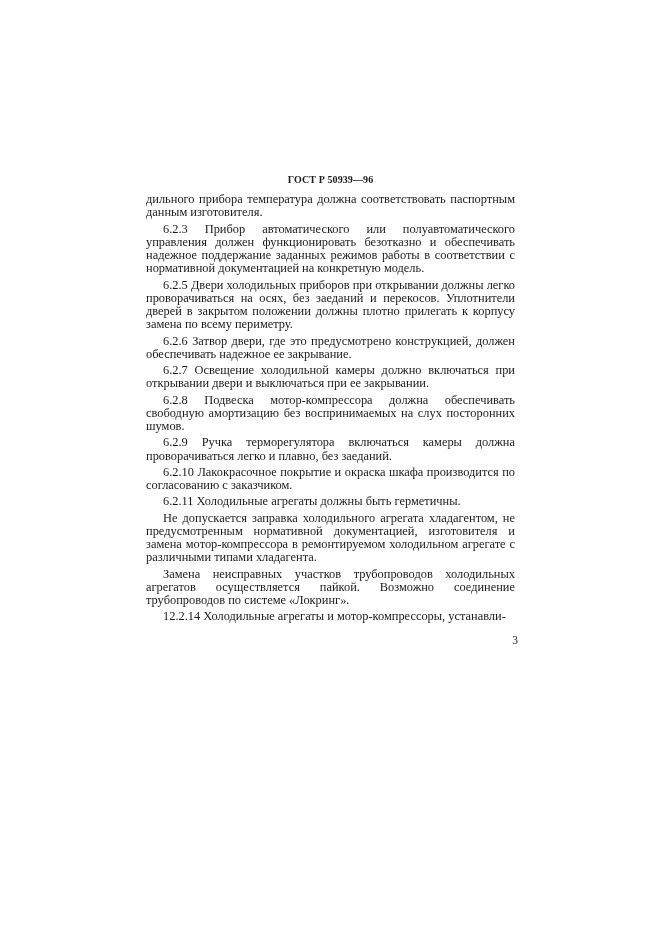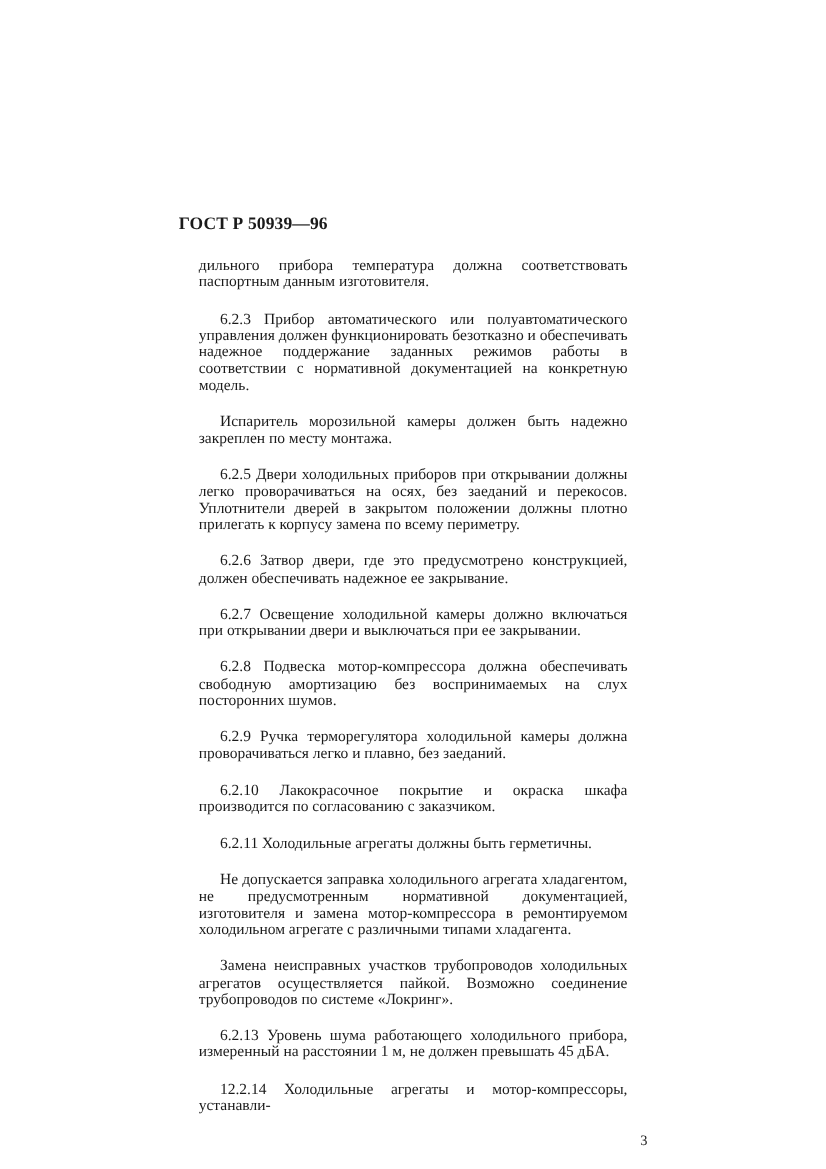--- a/index.html
+++ b/index.html
@@ -3,42 +3,40 @@
 <meta charset="utf-8">
 <style>
   html, body { margin: 0; padding: 0; background: #ffffff; }
   body { width: 661px; height: 935px; position: relative; overflow: hidden; }
   .page {
     position: absolute; left: 143px; top: 170px; width: 375px;
     font-family: "Liberation Serif", "DejaVu Serif", serif;
     color: #1a1a1a; font-size: 12.4px; line-height: 13.25px;
   }
   .header {
-    text-align: left; font-weight: bold; font-size: 14px;
+    text-align: center; font-weight: bold; font-size: 10px;
     height: 20px; line-height: 20px; letter-spacing: 0.1px;
   }
-  .para { margin: 16px; text-align: justify; text-align-last: left; }
+  .para { margin: 3px; text-align: justify; text-align-last: left; }
   .para.indent { text-indent: 17px; }
   .pagenum { text-align: right; margin-top: 10px; font-size: 11.5px; }
 </style>
 </head>
 <body>
 
 <div class="page">
   <div class="header">ГОСТ Р 50939—96</div>
   <div>
     <p class="para">дильного прибора температура должна соответствовать паспортным данным изготовителя.</p>
     <p class="para indent">6.2.3 Прибор автоматического или полуавтоматического управления должен функционировать безотказно и обеспечивать надежное поддержание заданных режимов работы в соответствии с нормативной документацией на конкретную модель.</p>
-    <p class="para indent">Испаритель морозильной камеры должен быть надежно закреплен по месту монтажа.</p>
     <p class="para indent">6.2.5 Двери холодильных приборов при открывании должны легко проворачиваться на осях, без заеданий и перекосов. Уплотнители дверей в закрытом положении должны плотно прилегать к корпусу замена по всему периметру.</p>
     <p class="para indent">6.2.6 Затвор двери, где это предусмотрено конструкцией, должен обеспечивать надежное ее закрывание.</p>
     <p class="para indent">6.2.7 Освещение холодильной камеры должно включаться при открывании двери и выключаться при ее закрывании.</p>
     <p class="para indent">6.2.8 Подвеска мотор-компрессора должна обеспечивать свободную амортизацию без воспринимаемых на слух посторонних шумов.</p>
-    <p class="para indent">6.2.9 Ручка терморегулятора холодильной камеры должна проворачиваться легко и плавно, без заеданий.</p>
+    <p class="para indent">6.2.9 Ручка терморегулятора включаться камеры должна проворачиваться легко и плавно, без заеданий.</p>
     <p class="para indent">6.2.10 Лакокрасочное покрытие и окраска шкафа производится по согласованию с заказчиком.</p>
     <p class="para indent">6.2.11 Холодильные агрегаты должны быть герметичны.</p>
     <p class="para indent">Не допускается заправка холодильного агрегата хладагентом, не предусмотренным нормативной документацией, изготовителя и замена мотор-компрессора в ремонтируемом холодильном агрегате с различными типами хладагента.</p>
     <p class="para indent">Замена неисправных участков трубопроводов холодильных агрегатов осуществляется пайкой. Возможно соединение трубопроводов по системе «Локринг».</p>
-    <p class="para indent">6.2.13 Уровень шума работающего холодильного прибора, измеренный на расстоянии 1 м, не должен превышать 45 дБА.</p>
     <p class="para indent">12.2.14 Холодильные агрегаты и мотор-компрессоры, устанавли-</p>
   </div>
   <div class="pagenum">3</div>
 </div>
 
 </body></html>

